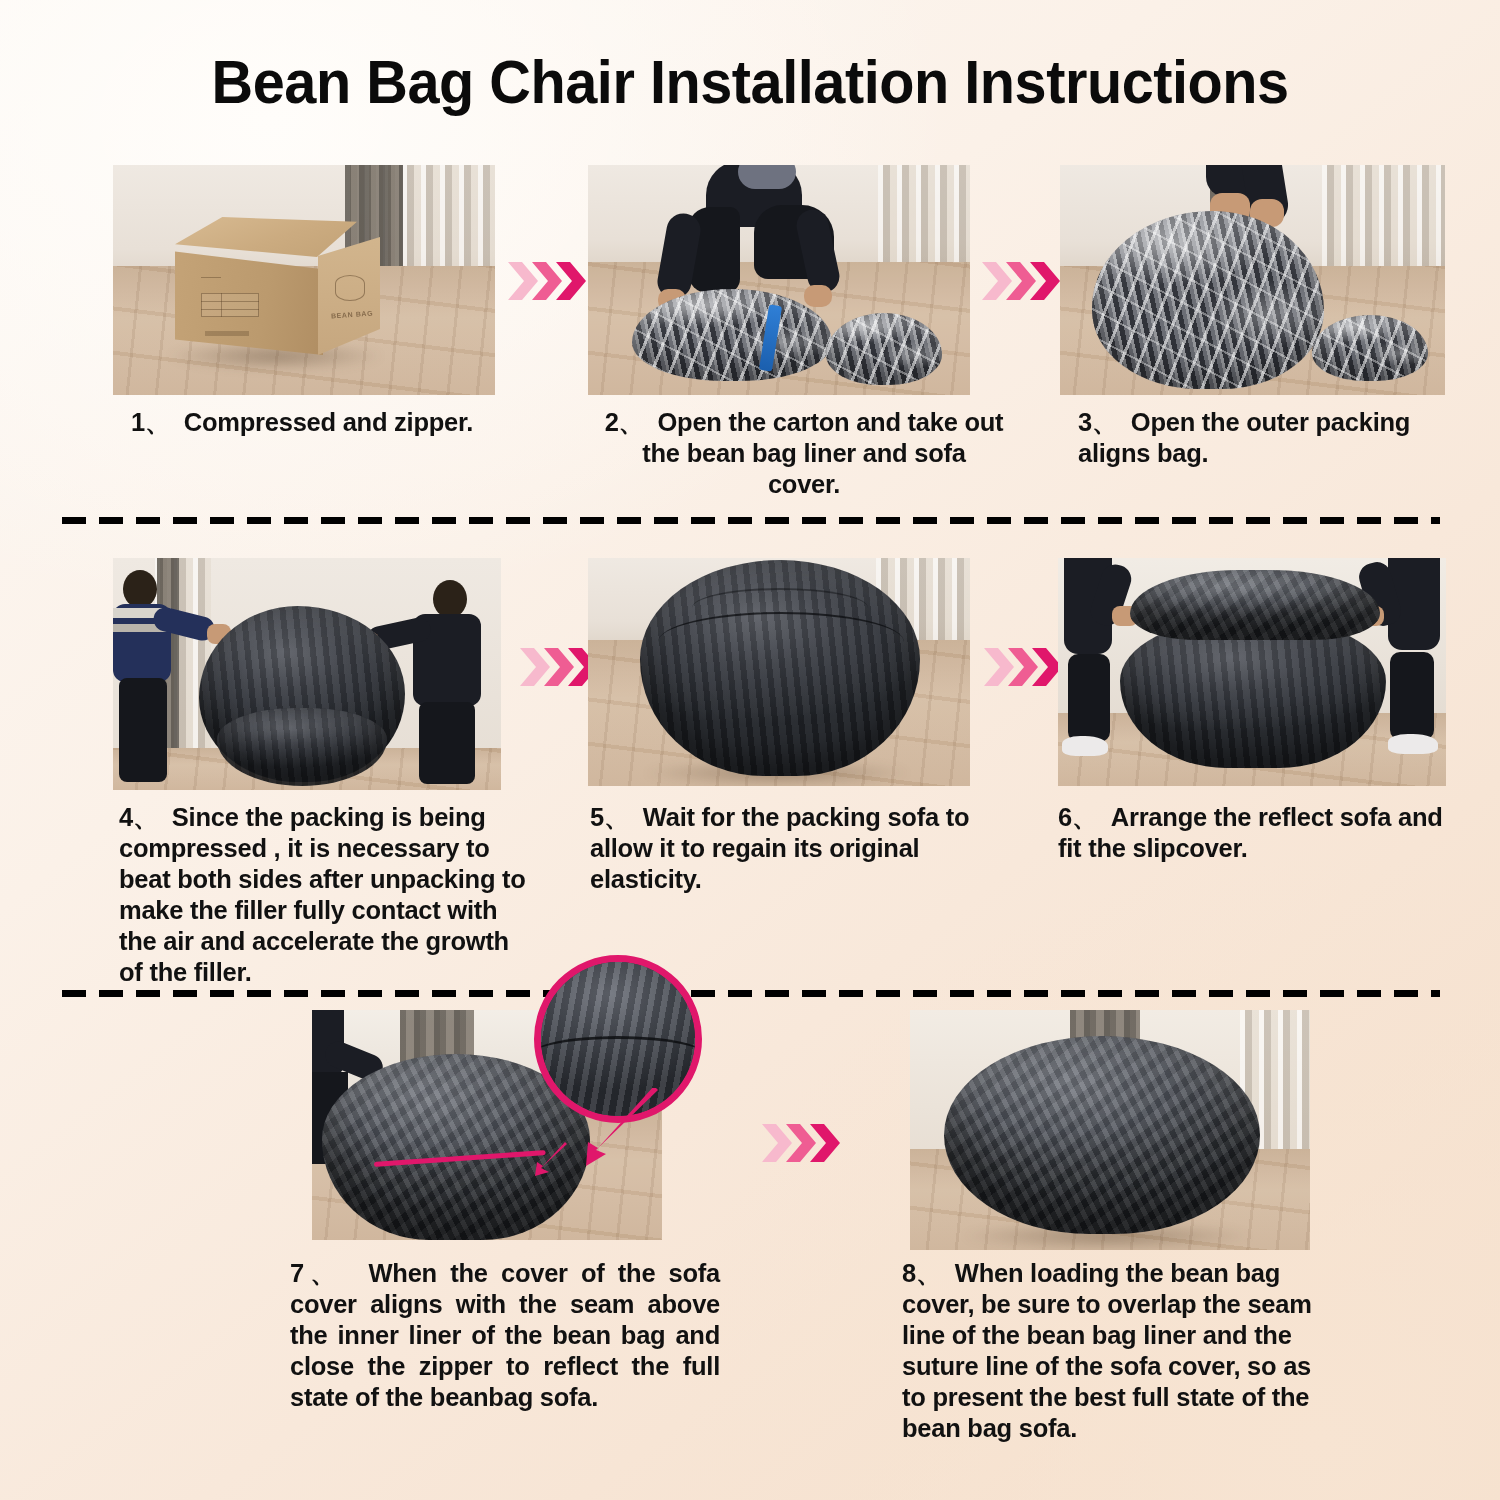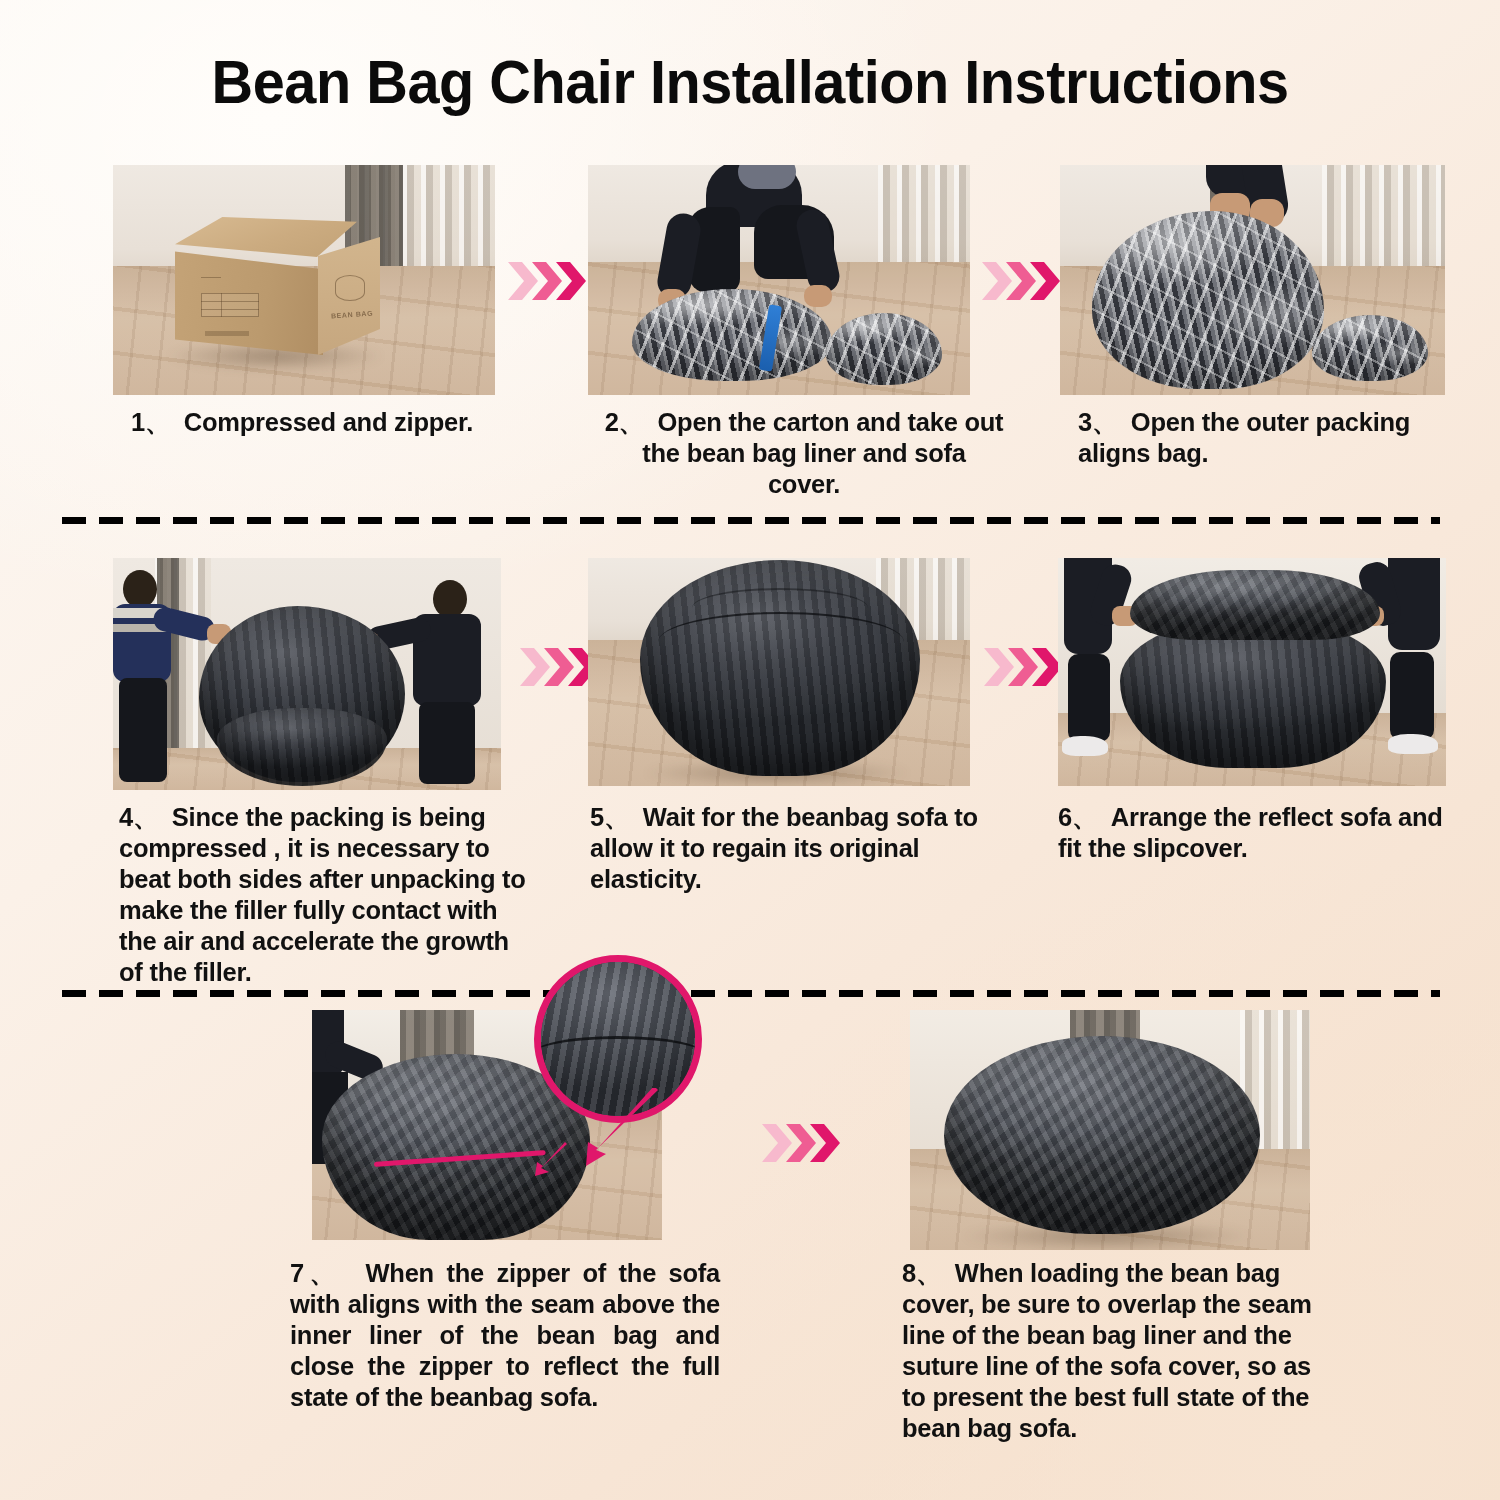--- a/index.html
+++ b/index.html
@@ -453,21 +453,21 @@
         <div class="floor" style="height:64%;"></div>
         <div class="box-shadow-el" style="left:56px; top:202px; width:266px; height:26px;"></div>
         <div class="liner" style="left:52px; top:2px; width:280px; height:216px;
              border-radius:50% 50% 44% 44% / 46% 46% 54% 54%;"></div>
         <div class="seam" style="left:70px; top:54px; width:246px; height:60px;"></div>
         <div class="seam" style="left:104px; top:30px; width:176px; height:40px; opacity:0.6;"></div>
       </div>
     </div>
     <div class="caption" style="left:2px; top:244px; width:400px;">
       <span>5</span><span>、</span>&nbsp;
-      <span>Wait for the beanbag sofa to allow it to regain its original elasticity.</span>
+      <span>Wait for the packing sofa to allow it to regain its original elasticity.</span>
     </div>
   </div>
 
   <div class="arrows" style="left:984px; top:86px;">
     <span class="chev">
       <svg width="82" height="46" viewBox="0 0 82 46">
         <path d="M0 4 L14 4 L30 23 L14 42 L0 42 L16 23 Z" fill="#f7b9cd"></path>
         <path d="M24 4 L38 4 L54 23 L38 42 L24 42 L40 23 Z" fill="#ef5d93"></path>
         <path d="M48 4 L62 4 L78 23 L62 42 L48 42 L64 23 Z" fill="#e0176b"></path>
       </svg>
@@ -538,21 +538,21 @@
     <div class="callout" style="left:222px; top:-55px; width:168px; height:168px;">
       <div class="callout-inner"></div>
       <div class="callout-seam"></div>
     </div>
     <svg style="position:absolute; left:268px; top:78px;" width="86" height="84" viewBox="0 0 86 84">
       <path d="M78 2 L16 62 L26 66 L6 78 L8 54 L18 60 L74 -2 Z" fill="#e0176b"></path>
     </svg>
 
     <div class="caption justify" style="left:-22px; top:248px; width:430px;">
       <span>7</span><span>、</span>&nbsp;
-      <span>When the zipper of the sofa with aligns with the seam above the inner liner of the bean bag and close the zipper to reflect the full state of the beanbag sofa.</span>
+      <span>When the cover of the sofa cover aligns with the seam above the inner liner of the bean bag and close the zipper to reflect the full state of the beanbag sofa.</span>
     </div>
   </div>
 
   <div class="arrows" style="left:762px; top:110px;">
     <span class="chev">
       <svg width="82" height="46" viewBox="0 0 82 46">
         <path d="M0 4 L14 4 L30 23 L14 42 L0 42 L16 23 Z" fill="#f7b9cd"></path>
         <path d="M24 4 L38 4 L54 23 L38 42 L24 42 L40 23 Z" fill="#ef5d93"></path>
         <path d="M48 4 L62 4 L78 23 L62 42 L48 42 L64 23 Z" fill="#e0176b"></path>
       </svg>

